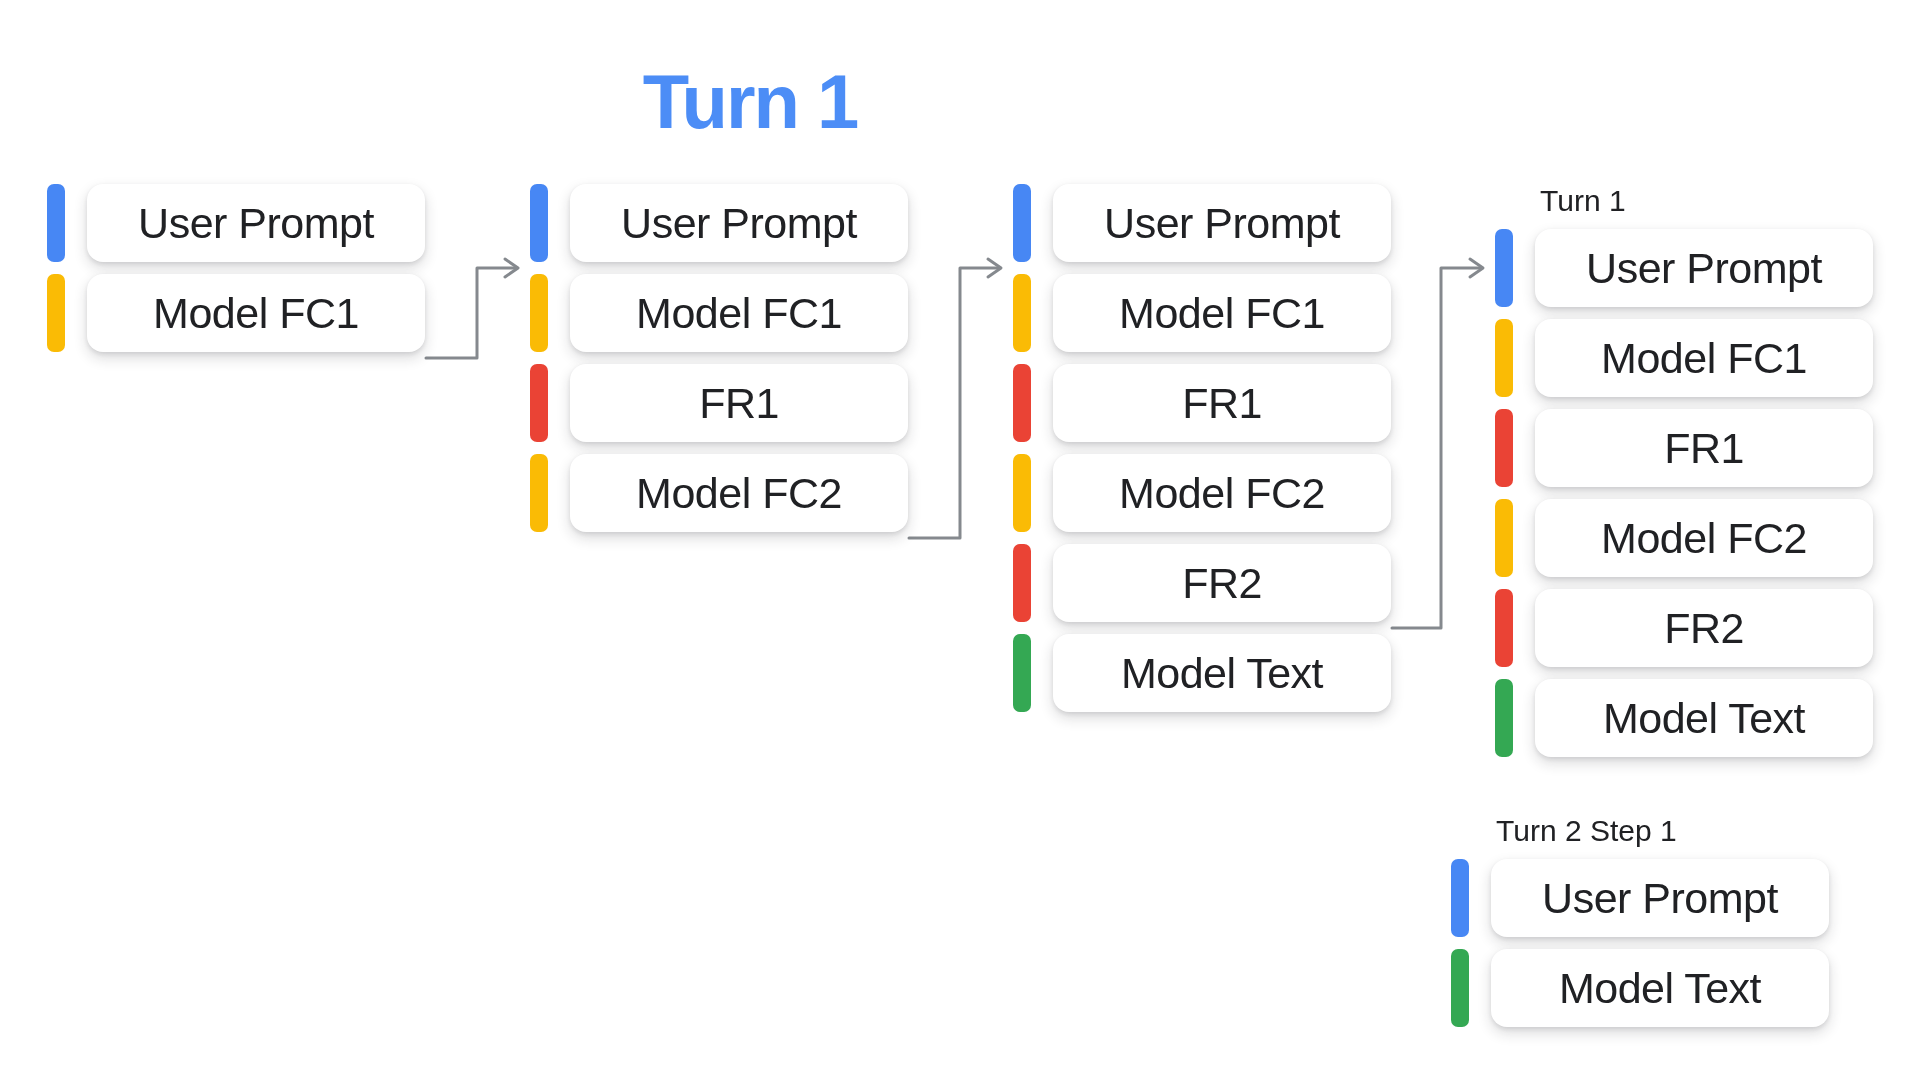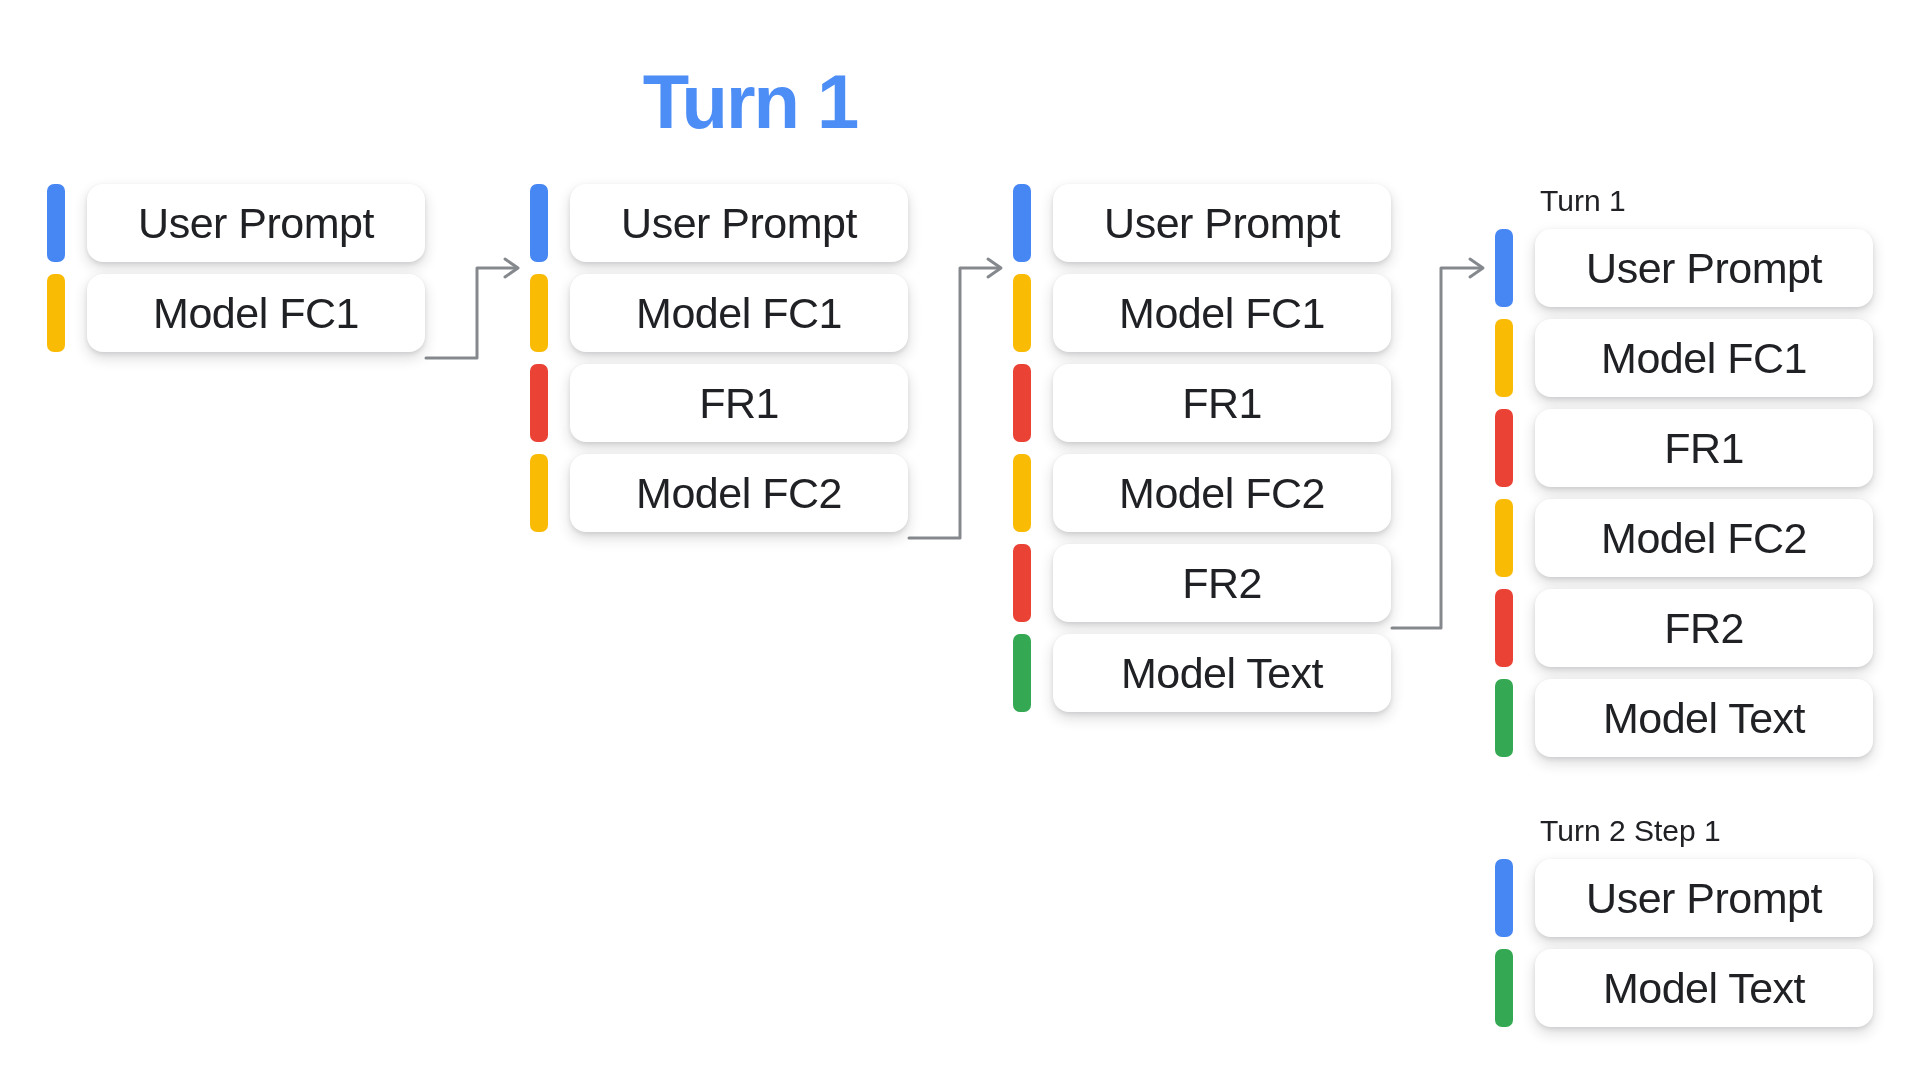--- a/index.html
+++ b/index.html
@@ -20,21 +20,21 @@
   }
   #turn1-title { left:530px; }
   #turn2-title { left:1478px; }
 
   .column { position:absolute; }
   #col-step1, #col-step2, #col-step3, #col-turn1-history { top:184px; }
   #col-step1 { left:47px; }
   #col-step2 { left:530px; }
   #col-step3 { left:1013px; }
   #col-turn1-history { left:1495px; }
-  #col-turn2-step1 { left:1495px; top:814px; }
+  #col-turn2-step1 { left:1451px; top:814px; }
 
   .col-label {
     margin-left:45px; margin-bottom:11px;
     font-size:30px; line-height:34px; height:34px;
     color:#202124; white-space:nowrap;
   }
   .row { display:flex; height:78px; margin-bottom:12px; }
   .bar { flex:none; width:18px; height:78px; border-radius:7px; background:#ccc; }
   .bar[data-color="blue"]   { background:#4787F4; }
   .bar[data-color="yellow"] { background:#FABB05; }

